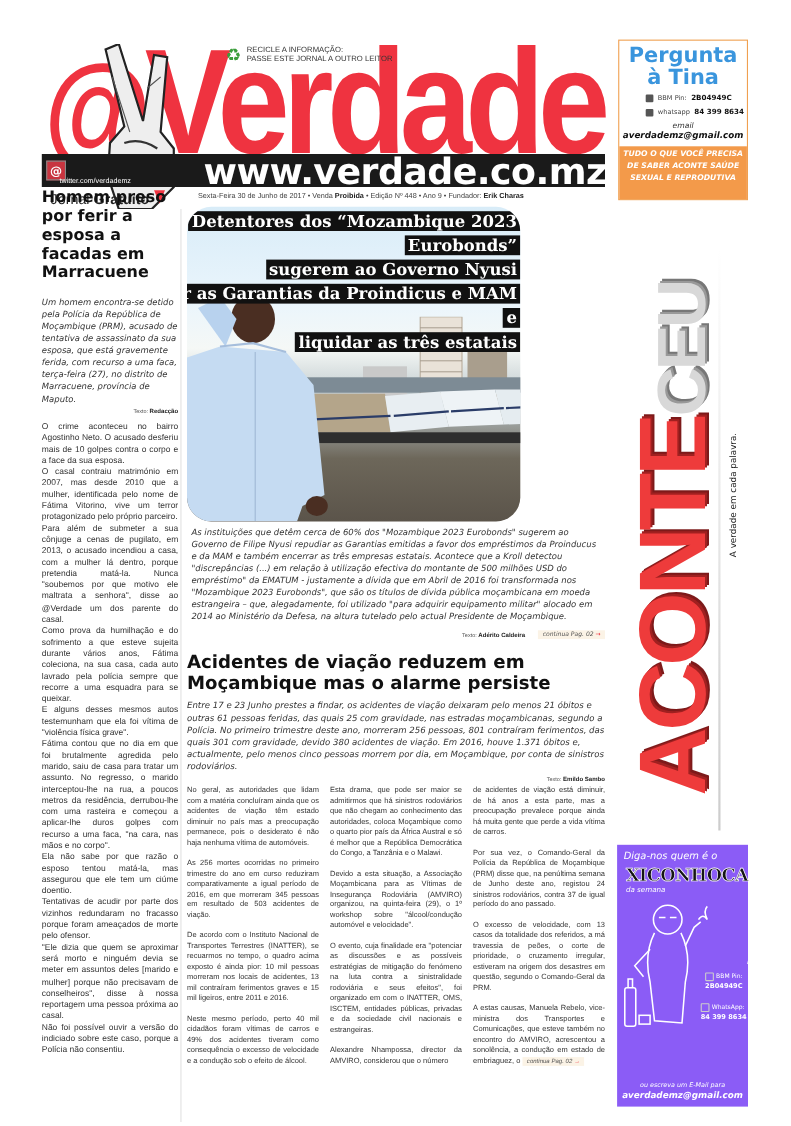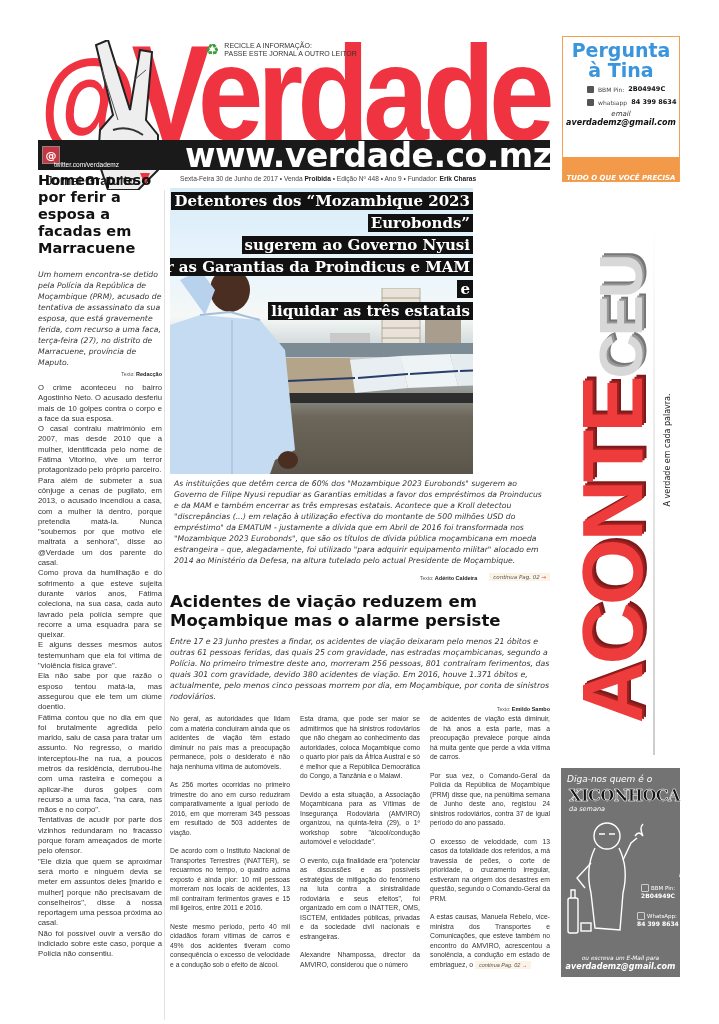--- a/index.html
+++ b/index.html
@@ -36,36 +36,36 @@
   .dateline b { font-weight: bold; color: #222; }
 
   
   .tina { position: absolute; left: 562px; top: 36px; width: 118px; height: 146px; border: 1px solid #f0a050; background: #fff; }
   .tina-title { text-align: center; color: #3a95dd; font-family: "DejaVu Sans", sans-serif; font-weight: bold; font-size: 19px; line-height: 20px; margin-top: 3px; }
   .tina-row { font-size: 6px; color: #444; display: flex; align-items: center; gap: 4px; margin-left: 24px; margin-top: 5px; }
   .tina-row b { color: #111; font-size: 6.5px; }
   .tina-ico { display:inline-block; width: 7px; height: 7px; background: #555; border-radius: 1px; }
   .tina-email-label { text-align: center; font-style: italic; font-size: 7px; color: #333; margin-top: 4px; }
   .tina-email { text-align: center; font-weight: bold; font-size: 8px; color: #111; font-style: italic; }
-  .tina-banner { position: absolute; left: 0; bottom: 0; width: 100%; height: 24px; background: #f39a4a; color: #fff; font-weight: bold; font-style: italic; font-size: 7px; text-align: center; line-height: 11px; padding-top: 16px; font-family: "DejaVu Sans", sans-serif;}
+  .tina-banner { position: absolute; left: 0; bottom: 0; width: 100%; height: 48px; background: #f39a4a; color: #fff; font-weight: bold; font-style: italic; font-size: 7px; text-align: center; line-height: 11px; padding-top: 2px; font-family: "DejaVu Sans", sans-serif;}
 
   
   .leftcol { position: absolute; left: 38px; top: 172px; width: 124px; }
   .left-headline { font-family: "DejaVu Sans", sans-serif; font-weight: bold; font-size: 14.5px; line-height: 17px; color: #111; }
   .left-lede { margin-top: 12px; font-style: italic; font-size: 7.7px; line-height: 11px; color: #333; font-family: "DejaVu Sans", sans-serif;}
   .byline { text-align: right; font-size: 5px; color: #555; margin-top: 3px; font-family: "Liberation Sans", sans-serif;}
   .byline b { font-weight: bold; color: #222; font-size: 5.5px; }
   .body-text p { font-family: "Liberation Sans", sans-serif; font-size: 7.7px; line-height: 10.3px; text-align: justify; color: #333; margin-top: 0; }
   .leftcol .body-text { margin-top: 6px; }
   .col-rule { position: absolute; left: 164px; top: 190px; width: 1px; height: 830px; background: #e2e2e2; }
 
   
   .lead { position: absolute; left: 170px; top: 188px; width: 380px; }
   .lead-photo { position: absolute; left: 0; top: 0; width: 303px; height: 286px;
-    background: linear-gradient(to bottom, #d8ecf8 0%, #eaf5fc 30%, #f5f8f6 45%, #b9c4c8 62%, #6d675a 80%, #5b544a 100%); overflow: hidden; }
+    background: linear-gradient(to bottom, #d8ecf8 0%, #eaf5fc 30%, #f5f8f6 45%, #b9c4c8 62%, #6d675a 80%, #5b544a 100%); overflow: hidden; border-radius: 22px; }
   .photo-buildings { position: absolute; left: 160px; top: 100px; width: 200px; height: 80px; }
   .photo-boats { position: absolute; left: 70px; top: 150px; width: 310px; height: 65px; }
   .photo-person { position: absolute; left: 0; top: 72px; width: 140px; height: 214px; }
   .lead-headline { position: absolute; right: 0; top: 2px; text-align: right; width: 380px; }
   .lead-headline span {
     display: inline; background: #111; color: #fff; font-family: "DejaVu Serif", serif; font-weight: bold;
     font-size: 15px; line-height: 22px; padding: 0 3px; box-decoration-break: clone; -webkit-box-decoration-break: clone;
   }
   .lead-caption { position: absolute; left: 4px; top: 290px; width: 372px; font-style: italic; font-size: 7.7px; line-height: 11px; color: #333; }
   .lead-meta { position: absolute; left: 0; top: 384px; width: 380px; display:flex; justify-content:flex-end; align-items:center; gap: 12px; }
@@ -89,21 +89,21 @@
     white-space: nowrap; font-family: "Liberation Sans", sans-serif; font-weight: 900; font-size: 86px; letter-spacing: -3px;
     color: #ee3b3b; text-shadow: 2px 2px 0 #a02020, 4px 4px 0 #7d1a1a;
   }
   .aconteceu-text .grey { color: #d8d8d8; text-shadow: 2px 2px 0 #999, 4px 4px 0 #777; font-size: 62px; }
   .tagline {
     position: absolute; left: 667px; top: 450px; transform: translate(-50%, -50%) rotate(-90deg);
     white-space: nowrap; font-size: 8px; color: #222; font-family: "DejaVu Sans", sans-serif;
   }
 
   
-  .xicon { position: absolute; left: 561px; top: 768px; width: 119px; height: 209px; background: #737373; color: #fff; }
+  .xicon { position: absolute; left: 561px; top: 768px; width: 119px; height: 238px; background: #8b5cf6; color: #fff; }
   .x-top { font-style: italic; font-size: 9px; margin: 6px 0 0 6px; }
   .x-title { font-family: "DejaVu Serif", serif; font-weight: bold; font-size: 16px; letter-spacing: -0.5px; text-align: right; margin-top: 2px; color: #fff; -webkit-text-stroke: 0.6px #fff; color: #151515; }
   .x-sub { font-style: italic; font-size: 6.5px; margin-left: 8px; }
   .x-figure { position: absolute; left: 4px; top: 50px; width: 80px; height: 125px; }
   .x-por { position: absolute; left: 86px; top: 100px; font-style: italic; font-size: 10px; margin-left: 32px; }
   .x-bbm { position: absolute; left: 80px; top: 116px; font-size: 5.5px; line-height: 7px; }
   .x-whats { position: absolute; left: 76px; top: 144px; font-size: 5.5px; line-height: 7px; }
   .x-bbm b, .x-whats b { font-size: 6px; }
   .x-ico { display:inline-block; width: 8px; height: 8px; border: 1px solid #ccc; vertical-align: middle; margin-right: 2px; border-radius: 1px;}
   .x-foot { position: absolute; left: 0; bottom: 6px; width: 100%; text-align: center; }
@@ -173,22 +173,22 @@
   <div class="byline">
     <span>Texto:</span>
     <b>Redacção</b>
   </div>
   <div class="body-text">
     <p>O crime aconteceu no bairro Agostinho Neto. O acusado desferiu mais de 10 golpes contra o corpo e a face da sua esposa.</p>
     <p>O casal contraiu matrimónio em 2007, mas desde 2010 que a mulher, identificada pelo nome de Fátima Vitorino, vive um terror protagonizado pelo próprio parceiro.</p>
     <p>Para além de submeter a sua cônjuge a cenas de pugilato, em 2013, o acusado incendiou a casa, com a mulher lá dentro, porque pretendia matá-la. Nunca "soubemos por que motivo ele maltrata a senhora", disse ao @Verdade um dos parente do casal.</p>
     <p>Como prova da humilhação e do sofrimento a que esteve sujeita durante vários anos, Fátima coleciona, na sua casa, cada auto lavrado pela polícia sempre que recorre a uma esquadra para se queixar.</p>
     <p>E alguns desses mesmos autos testemunham que ela foi vítima de "violência física grave".</p>
+    <p>Fátima contou que no dia em que foi brutalmente agredida pelo marido, saiu de casa para tratar um assunto. No regresso, o marido interceptou-lhe na rua, a poucos metros da residência, derrubou-lhe com uma rasteira e começou a aplicar-lhe duros golpes com recurso a uma faca, "na cara, nas mãos e no corpo".</p>
     <p>Ela não sabe por que razão o esposo tentou matá-la, mas assegurou que ele tem um ciúme doentio.</p>
-    <p>Fátima contou que no dia em que foi brutalmente agredida pelo marido, saiu de casa para tratar um assunto. No regresso, o marido interceptou-lhe na rua, a poucos metros da residência, derrubou-lhe com uma rasteira e começou a aplicar-lhe duros golpes com recurso a uma faca, "na cara, nas mãos e no corpo".</p>
     <p>Tentativas de acudir por parte dos vizinhos redundaram no fracasso porque foram ameaçados de morte pelo ofensor.</p>
     <p>"Ele dizia que quem se aproximar será morto e ninguém devia se meter em assuntos deles [marido e mulher] porque não precisavam de conselheiros", disse à nossa reportagem uma pessoa próxima ao casal.</p>
     <p>Não foi possível ouvir a versão do indiciado sobre este caso, porque a Polícia não consentiu.</p>
   </div>
 </article>
 <div class="col-rule"></div>
 
 <article class="lead">
   <div class="lead-photo">
     <svg class="photo-buildings" viewBox="0 0 200 80">

